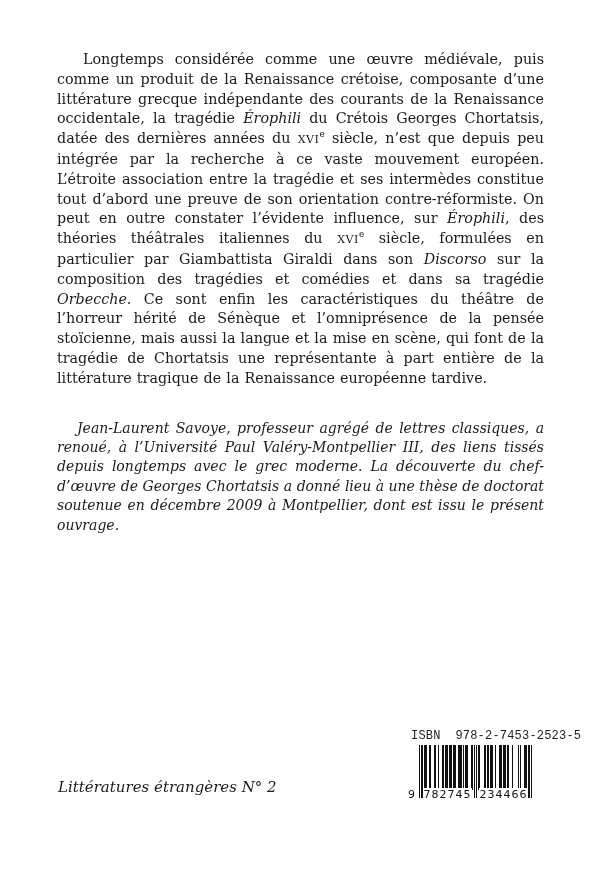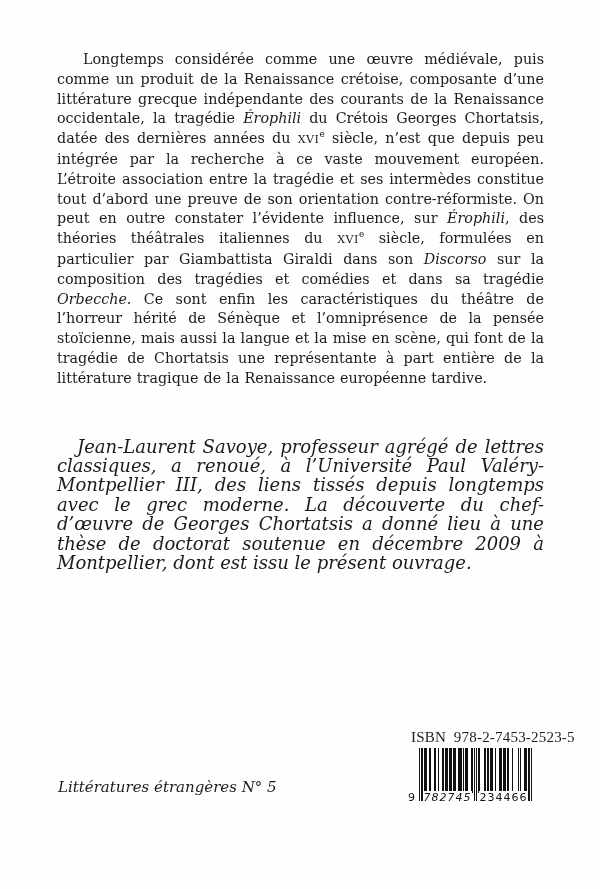--- a/index.html
+++ b/index.html
@@ -15,62 +15,62 @@
   }
   .page{position:absolute;inset:0;background:var(--paper);padding-left:16px;}
   .textblock{position:absolute;left:57px;top:50px;width:487px;}
   .synopsis{
     margin:0;
     font-size:14.3px;line-height:19.8px;
     text-align:justify;text-indent:26px;
     word-spacing:0.04em;
   }
   .author-note{
-    margin:48px 0 0 0;
-    font-size:18px;line-height:19.4px;
+    margin:30px 0 0 0;
+    font-size:14px;line-height:19.4px;
     font-style:italic;
     text-align:justify;text-indent:20px;
   }
   .em{font-style:italic;}
   .sc{font-size:0.78em;letter-spacing:0.04em;}
   .sup{vertical-align:super;font-size:0.62em;line-height:0;}
   .series{
     position:absolute;left:58px;top:778px;
     font-style:italic;font-size:15px;
   }
   .barcode-wrap{position:absolute;left:411px;top:729px;width:130px;}
   .isbn-label{
     display:block;text-align:left;
-    font-family:Liberation Serif, serif;
-    font-size:15px;letter-spacing:0.2px;white-space:pre;
+    font-family:Liberation Mono, monospace;
+    font-size:12px;letter-spacing:0.2px;white-space:pre;
     color:#1e1e1e;
   }
   .bars{position:relative;margin:2px 0 0 8px;width:113px;height:57px;}
   .bars svg{position:absolute;top:0;left:0;z-index:1;}
   .bdigit{
     position:absolute;top:43px;z-index:2;
     font-family:"DejaVu Sans","Liberation Sans",sans-serif;
     font-size:11px;letter-spacing:1px;
     color:#111;
   }
   .d0{left:-11px;}
-  .d1{left:4px;width:49px;text-align:center;background:var(--paper);font-style:italic;}
+  .d1{left:4px;width:49px;text-align:center;background:var(--paper);}
   .d2{left:60px;width:49px;text-align:center;background:var(--paper);}
 </style>
 </head>
 <body>
 
 <div class="page">
 
   <div class="textblock">
     <p class="synopsis"><span>Longtemps considérée comme une œuvre médiévale, puis comme un produit de la Renaissance crétoise, composante d’une littérature grecque indépendante des courants de la Renaissance occidentale, la tragédie </span><span class="em">Érophili</span><span> du Crétois Georges Chortatsis, datée des dernières années du </span><span class="sc">XVI</span><span class="sup">e</span><span> siècle, n’est que depuis peu intégrée par la recherche à ce vaste mouvement européen. L’étroite association entre la tragédie et ses intermèdes constitue tout d’abord une preuve de son orientation contre-réformiste. On peut en outre constater l’évidente influence, sur </span><span class="em">Érophili</span><span>, des théories théâtrales italiennes du </span><span class="sc">XVI</span><span class="sup">e</span><span> siècle, formulées en particulier par Giambattista Giraldi dans son </span><span class="em">Discorso</span><span> sur la composition des tragédies et comédies et dans sa tragédie </span><span class="em">Orbecche</span><span>. Ce sont enfin les caractéristiques du théâtre de l’horreur hérité de Sénèque et l’omniprésence de la pensée stoïcienne, mais aussi la langue et la mise en scène, qui font de la tragédie de Chortatsis une représentante à part entière de la littérature tragique de la Renaissance européenne tardive.</span></p>
     <p class="author-note">Jean-Laurent Savoye, professeur agrégé de lettres classiques, a renoué, à l’Université Paul Valéry-Montpellier III, des liens tissés depuis longtemps avec le grec moderne. La découverte du chef-d’œuvre de Georges Chortatsis a donné lieu à une thèse de doctorat soutenue en décembre 2009 à Montpellier, dont est issu le présent ouvrage.</p>
   </div>
 
-  <div class="series">Littératures étrangères N° 5</div>
+  <div class="series">Littératures étrangères N° 2</div>
 
   <div class="barcode-wrap">
     <span class="isbn-label">ISBN  978-2-7453-2523-5</span>
     <div class="bars">
       <span class="bdigit d0">9</span>
       <span class="bdigit d1">782745</span>
       <span class="bdigit d2">234466</span>
     <svg viewBox="0 0 95 53" width="113" height="53" preserveAspectRatio="none" shape-rendering="crispEdges">
           <rect x="0" y="0" width="1.02" height="53" fill="#111"></rect>
           <rect x="2" y="0" width="1.02" height="53" fill="#111"></rect>

